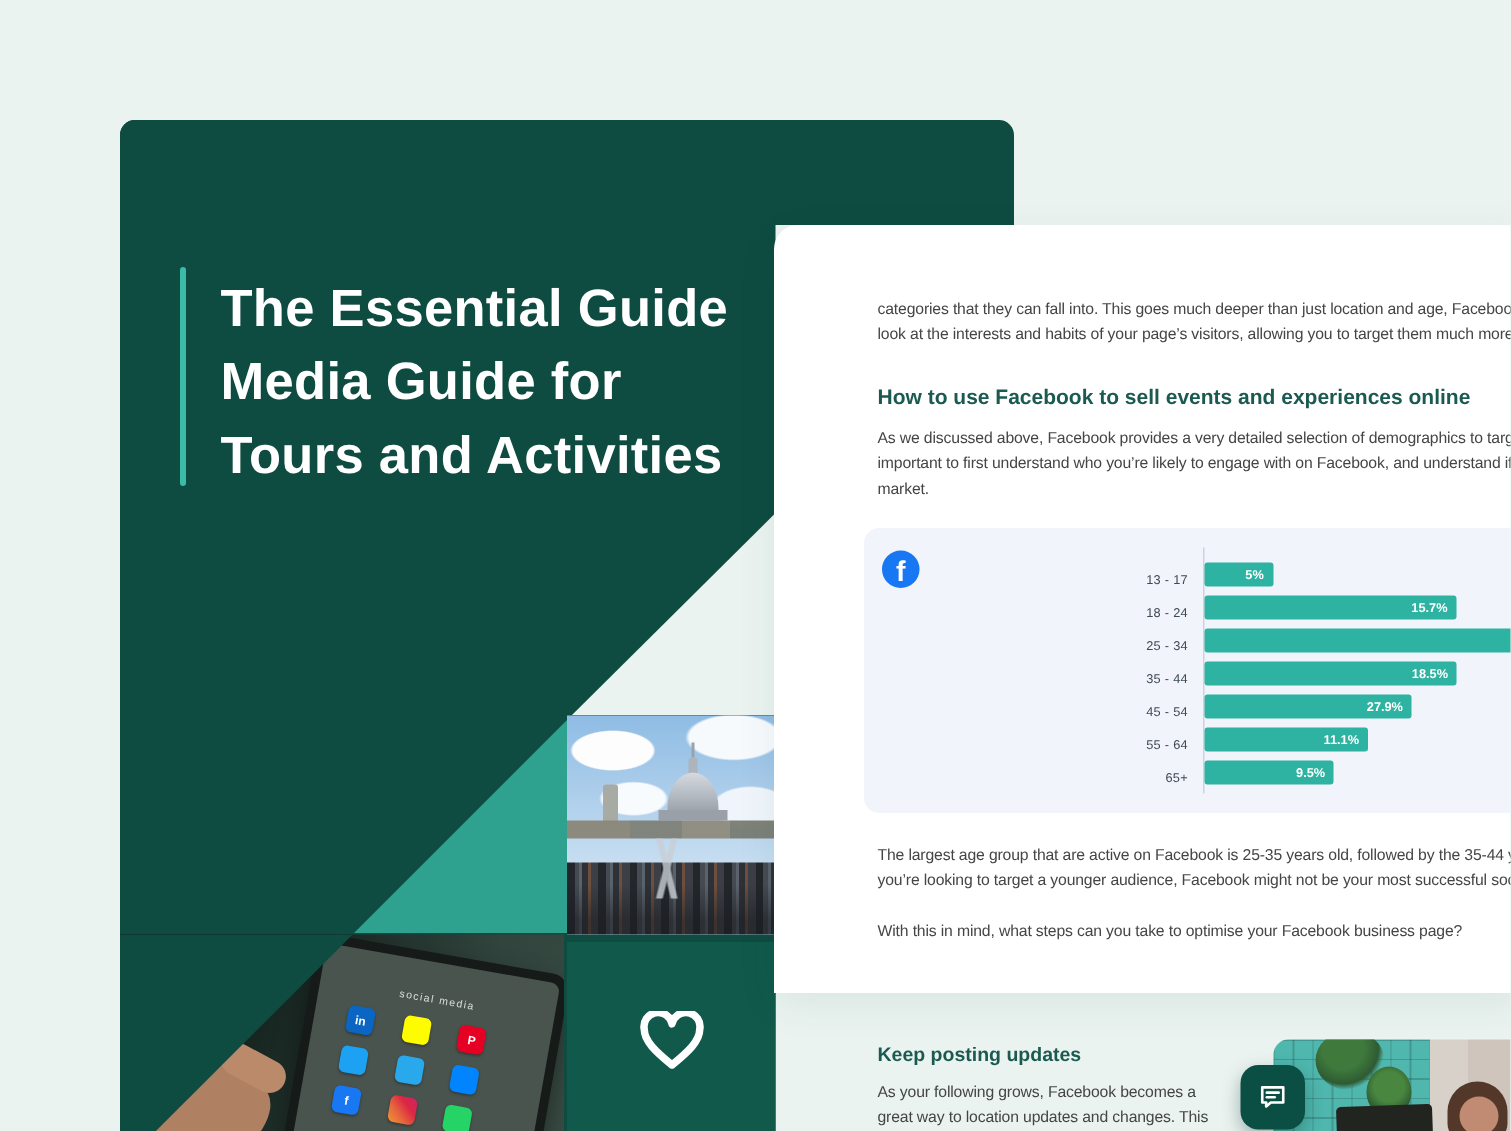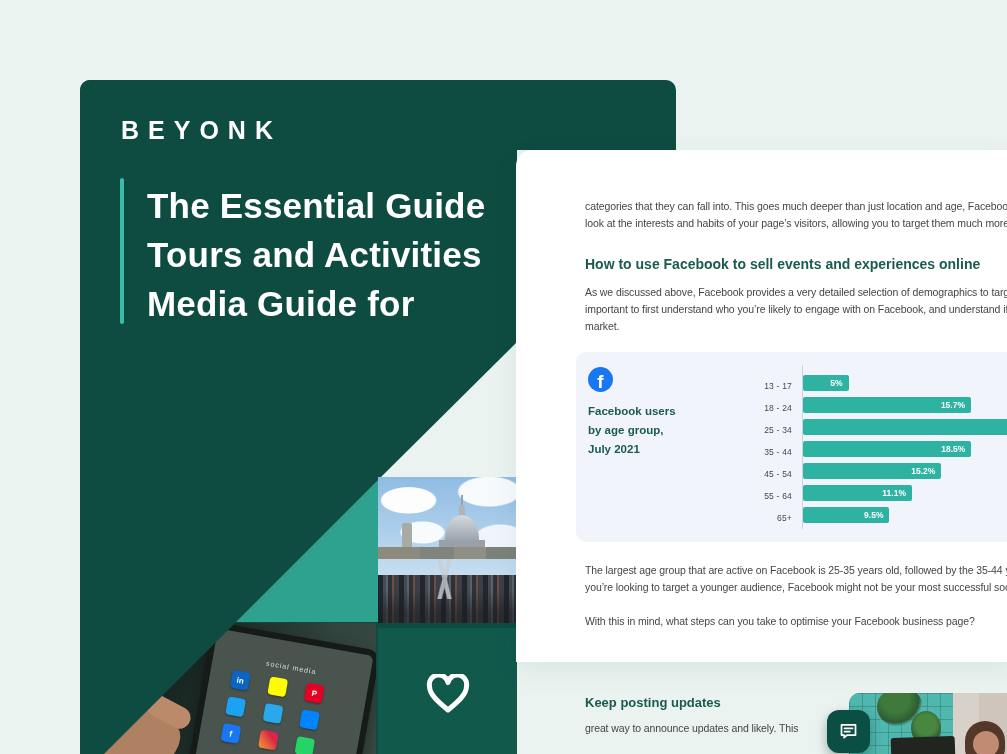--- a/index.html
+++ b/index.html
@@ -89,26 +89,25 @@
   .hair{position:absolute;left:116px;top:28px;width:40px;height:40px;background:#53382A;border-radius:50% 50% 30% 30%;}
   .face{position:absolute;left:124px;top:38px;width:26px;height:26px;background:#C08B72;border-radius:50%;}
   .chat-btn{left:827px;top:710px;width:43px;height:43px;border-radius:12px;background:var(--chat,#0B4E43);display:flex;align-items:center;justify-content:center;box-shadow:0 5px 12px rgba(10,50,44,.35);cursor:pointer;}
 </style>
 </head>
 <body style="--cover: #0E4B41; --tile: #10594B; --teal: #2FA28F; --accent: #3CBBA8; --mint: #EAF3F0; --card: #FFFFFF; --panel: #F1F4FA; --bar: #2EB2A1; --fb: #1877F2; --heading: #1B5A50; --body: #454545; --chat: #0B4E43;">
 
 <div class="abs cover-strip"></div>
 
 <div class="abs cover">
-  <div class="abs brand nowrap">BEYONK</div>
   <div class="abs accent-bar"></div>
   <div class="abs cover-title">
     <div class="nowrap">The Essential Guide</div>
+    <div class="nowrap">Media Guide for</div>
     <div class="nowrap">Tours and Activities</div>
-    <div class="nowrap">Media Guide for</div>
   </div>
 
   <div class="abs tri tri-mint"></div>
   <div class="abs tri tri-teal"></div>
 
   <div class="abs tile-stpaul">
     <div class="abs tower-left"></div>
     <div class="abs dome-spire"></div>
     <div class="abs dome-lantern"></div>
     <div class="abs dome"></div>
@@ -156,25 +155,20 @@
   <div class="abs sec-para body-text">
     <div class="nowrap">As we discussed above, Facebook provides a very detailed selection of demographics to target, however,</div>
     <div class="nowrap">important to first understand who you’re likely to engage with on Facebook, and understand if it fits your</div>
     <div class="nowrap">market.</div>
   </div>
 
   <div class="abs panel">
     <div class="abs fb-badge">
         <span>f</span>
       </div>
-    <div class="abs chart-caption">
-      <div class="nowrap">Facebook users</div>
-      <div class="nowrap">by age group,</div>
-      <div class="nowrap">July 2021</div>
-    </div>
     <div class="abs axis"></div>
     <div>
         <div class="crow" style="top: 23px;">
           <span class="clab">13 - 17</span>
           <div class="cbar" style="width: 45.5px;">
             <span class="cval">5%</span>
           </div>
         </div>
         <div class="crow" style="top: 45px;">
           <span class="clab">18 - 24</span>
@@ -188,21 +182,21 @@
         </div>
         <div class="crow" style="top: 89px;">
           <span class="clab">35 - 44</span>
           <div class="cbar" style="width: 168.35px;">
             <span class="cval">18.5%</span>
           </div>
         </div>
         <div class="crow" style="top: 111px;">
           <span class="clab">45 - 54</span>
           <div class="cbar" style="width: 138.32px;">
-            <span class="cval">15.2%</span>
+            <span class="cval">27.9%</span>
           </div>
         </div>
         <div class="crow" style="top: 133px;">
           <span class="clab">55 - 64</span>
           <div class="cbar" style="width: 109px;">
             <span class="cval">11.1%</span>
           </div>
         </div>
         <div class="crow" style="top: 155px;">
           <span class="clab">65+</span>
@@ -216,21 +210,22 @@
   <div class="abs takeaway body-text">
     <div class="nowrap">The largest age group that are active on Facebook is 25-35 years old, followed by the 35-44 years old group.</div>
     <div class="nowrap">you’re looking to target a younger audience, Facebook might not be your most successful social media platform.</div>
   </div>
 
   <div class="abs question body-text nowrap">With this in mind, what steps can you take to optimise your Facebook business page?</div>
 </div>
 
 <div class="abs kp-heading nowrap">Keep posting updates</div>
 <div class="abs kp-para body-text">
-  <div class="nowrap">great way to announce updates and likely. This</div>
+  <div class="nowrap">As your following grows, Facebook becomes a</div>
+  <div class="nowrap">great way to location updates and changes. This</div>
 </div>
 
 <div class="abs photo-right">
   <div class="wall-grid"></div>
   <div class="plant1"></div>
   <div class="plant2"></div>
   <div class="monitor"></div>
   <div class="hair"></div>
   <div class="face"></div>
 </div>

